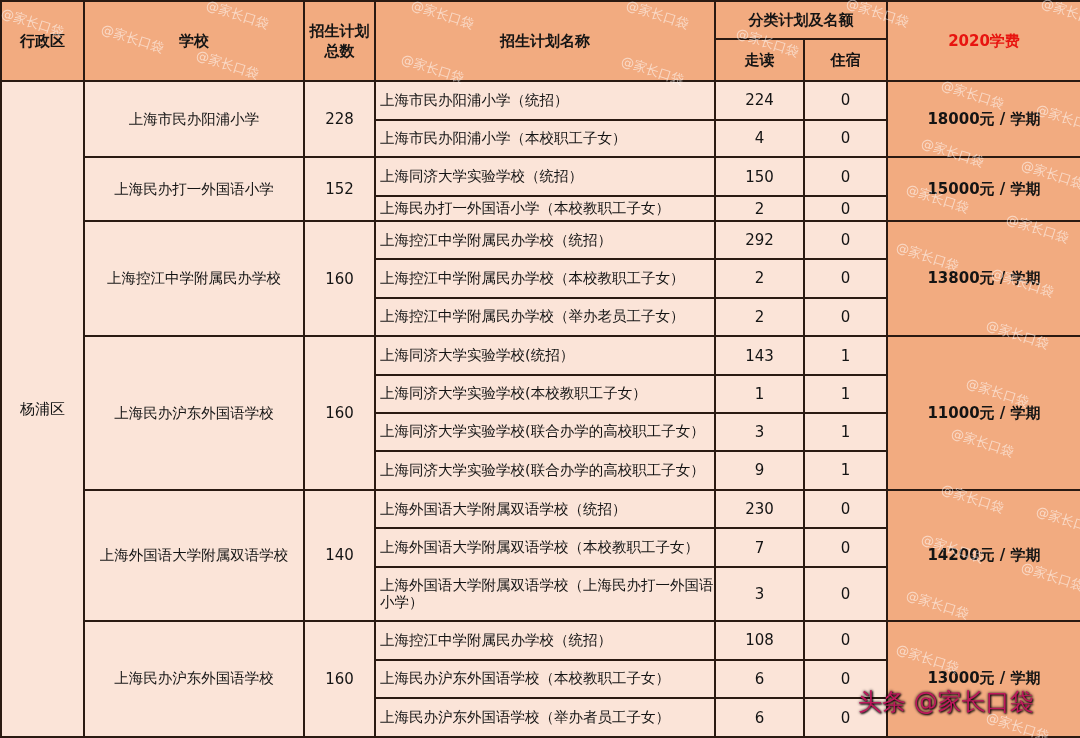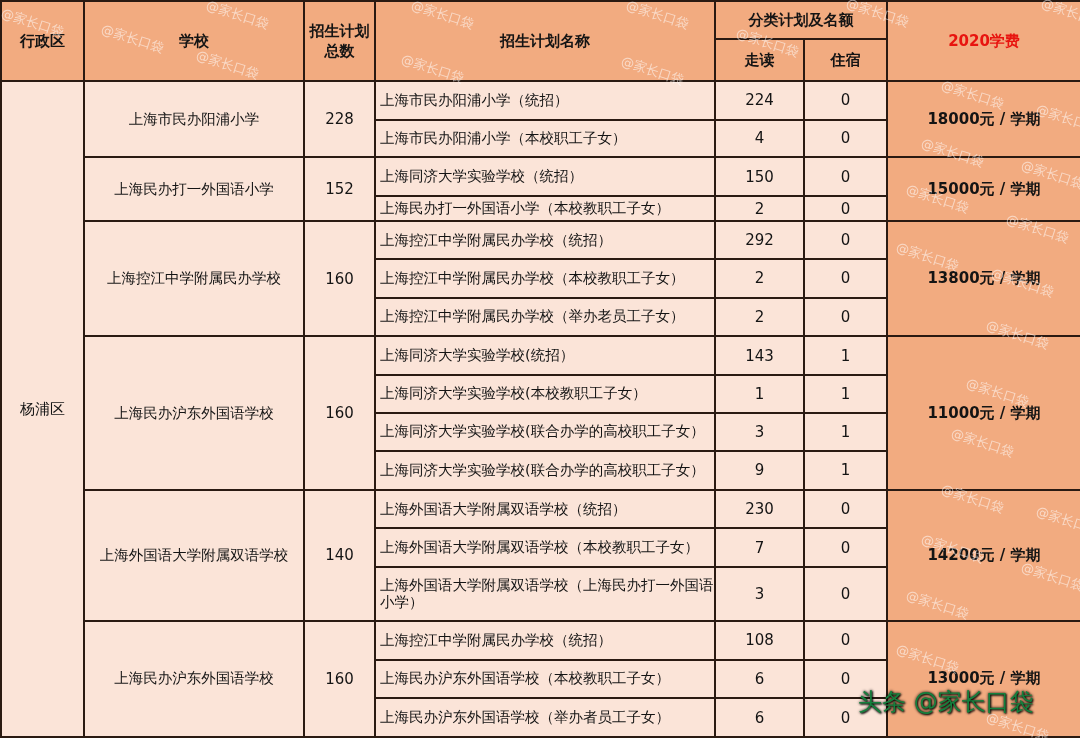--- a/index.html
+++ b/index.html
@@ -49,21 +49,21 @@
   }
   .wm {
     position: absolute;
     color: rgba(255,255,255,0.55);
     font-size: 13px;
     transform: rotate(18deg);
     white-space: nowrap;
   }
   .brand {
     position: absolute; left: 858px; top: 686px;
-    font-size: 24px; color: #15803d;
+    font-size: 24px; color: #be185d;
     text-shadow: 0 0 3px #000, 1px 1px 2px #000;
     white-space: nowrap;
   }
 </style>
 </head>
 <body>
 
 <table class="tbl">
   <colgroup>
     <col style="width:83px">

